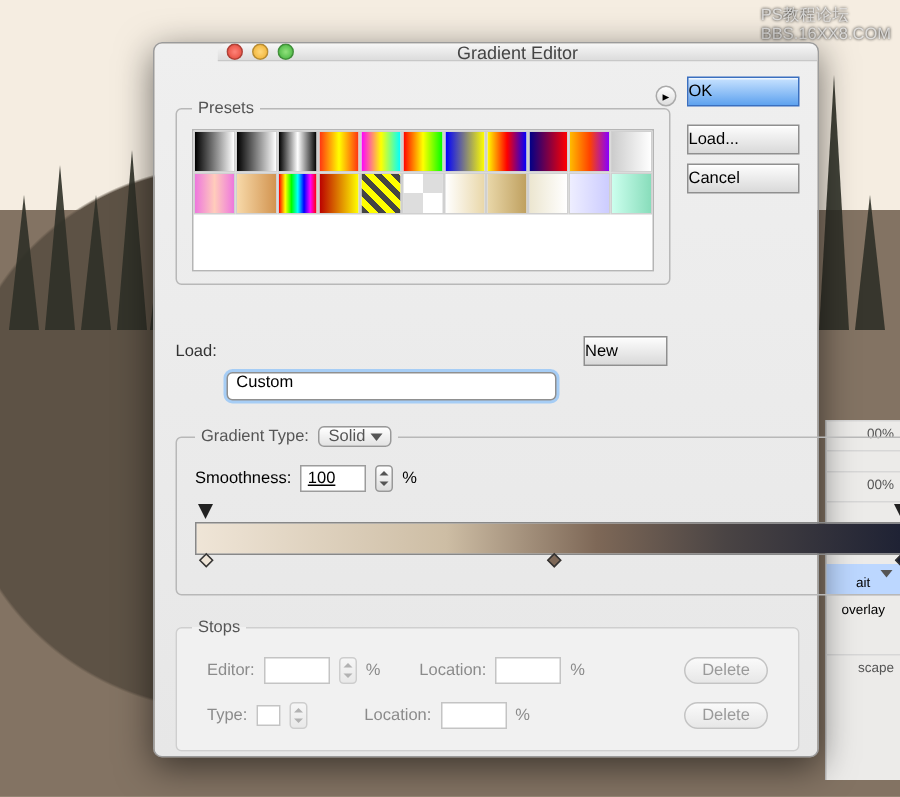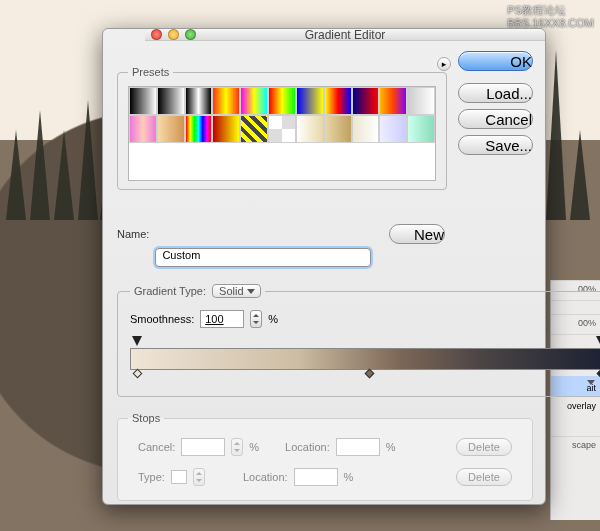--- a/index.html
+++ b/index.html
@@ -46,22 +46,22 @@
   .title { position: absolute; left: 0; right: 0; text-align: center; color: #444; font-size: 12px; }
 
   .body { position: relative; flex: 1; padding: 10px 12px 12px 14px; }
 
   fieldset { border: 1px solid #b8b8b8; border-radius: 4px; margin: 15px 0 10px 0; padding: 8px 10px; }
   legend { color: #555; padding: 0 4px; }
 
   
   .btncol { position: absolute; top: 10px; right: 12px; width: 75px; display: flex; flex-direction: column; gap: 6px; }
   .aqua {
-    height: 20px; border-radius: 10px; text-align: right; line-height: 19px;
-    font-size: 15px; color: #000;
+    height: 20px; border-radius: 0; text-align: left; line-height: 19px;
+    font-size: 11px; color: #000;
     border: 1px solid #8f8f8f;
     background: linear-gradient(#fdfdfd,#d9d9d9);
     box-shadow: inset 0 1px 0 #fff;
   }
   .aqua.primary {
     border-color: #3a6fbf;
     background: linear-gradient(#c9e3ff,#5ea2ef);
     box-shadow: inset 0 1px 0 #eef6ff;
   }
 
@@ -108,21 +108,21 @@
   .stops { width: 100%; background: #f1f1f1; border: 1px solid #cfcfcf; border-radius: 4px; }
   .stoprow { display:flex; align-items:center; gap:6px; padding: 6px 10px; color:#8b8b8b; }
   .stoprow .numbox { color:#bbb; border-color:#c4c4c4; }
   .stoprow .step2 { opacity:.4; }
   .del { width:56px; height:18px; border:1px solid #c4c4c4; border-radius:9px; background:linear-gradient(#fafafa,#e7e7e7); text-align:center; line-height:16px; color:#9a9a9a; }
   .swmini { width:16px;height:14px; border:1px solid #c4c4c4; background:#fff; }
 
   
   .side { position:absolute; right:0; top:280px; width:50px; height:240px; background:#ecebe9; border-left:1px solid #bdbdbd; }
   .side .cell { height:20px; border-top:1px solid #d7d7d7; font-size:9px; text-align:right; padding:3px 4px; color:#555;}
-  .side .sel { background:#bcd7ff; border-radius:0; border:none; padding:3px 4px; height:20px; font-size:9px; text-align:right; }
+  .side .sel { background:#bcd7ff; border-radius:0; border:none; padding:3px 4px; height:20px; font-size:9px; text-align:center; }
 </style>
 </head>
 <body>
 
 <div class="bg"></div>
 <div class="trees">
   <span style="left:6px"></span>
     <span style="left:30px;border-bottom-width:110px"></span>
   <span style="left:54px"></span>
     <span style="left:78px;border-bottom-width:120px"></span>
@@ -165,21 +165,20 @@
     </div>
     <div class="title">Gradient Editor</div>
   </div>
 
   <div class="body">
 
     <div class="btncol">
       <div class="aqua primary">OK</div>
       <div class="aqua" style="margin-top:6px">Load...</div>
       <div class="aqua">Cancel</div>
-      <div class="aqua">Save...</div>
     </div>
 
     <div class="flyout">▸</div>
 
     <fieldset class="presets">
       <legend>Presets</legend>
       <div class="swatch-grid" id="swatches">
           <div class="sw" style="background: linear-gradient(90deg, rgb(0, 0, 0), rgb(255, 255, 255));"></div>
           <div class="sw" style="background: linear-gradient(90deg, rgb(0, 0, 0), transparent);"></div>
           <div class="sw" style="background: linear-gradient(90deg, rgb(0, 0, 0), rgb(255, 255, 255), rgb(0, 0, 0));"></div>
@@ -199,21 +198,21 @@
           <div class="sw" style="background: repeating-conic-gradient(rgb(221, 221, 221) 0deg, rgb(221, 221, 221) 25%, rgb(255, 255, 255) 0deg, rgb(255, 255, 255) 50%);"></div>
           <div class="sw" style="background: linear-gradient(90deg, rgb(255, 255, 255), rgb(233, 215, 169));"></div>
           <div class="sw" style="background: linear-gradient(90deg, rgb(233, 215, 169), rgb(191, 160, 95));"></div>
           <div class="sw" style="background: linear-gradient(90deg, rgb(236, 230, 208), rgb(255, 255, 255));"></div>
           <div class="sw" style="background: linear-gradient(90deg, rgb(238, 238, 255), rgb(204, 204, 255));"></div>
           <div class="sw" style="background: linear-gradient(90deg, rgb(204, 255, 238), rgb(136, 221, 187));"></div>
         </div>
     </fieldset>
 
     <div class="namegrp">
-      <label>Name:</label>
+      <label>Load:</label>
       <div class="txt">Custom</div>
       <div style="width:6px"></div>
       <div class="aqua" style="width:56px;margin-left:auto">New</div>
     </div>
 
     <fieldset class="gtype">
       <legend>
         <span>Gradient Type:</span>&nbsp;
         <span class="sel">Solid</span>
       </legend>
@@ -241,21 +240,21 @@
           <div class="cstop">
               <div class="dia" style="background:#1c2033"></div>
             </div>
         </div>
       </div>
     </fieldset>
 
     <fieldset class="stops" style="width:416px">
       <legend style="color:#555">Stops</legend>
       <div class="stoprow">
-        <span>Cancel:</span>
+        <span>Editor:</span>
         <span class="numbox"></span>
         <span class="stepper step2"></span>
         <span>%</span>
         <span style="width:14px"></span>
         <span>Location:</span>
         <span class="numbox"></span>
         <span>%</span>
         <span style="flex:1"></span>
         <span class="del">Delete</span>
       </div>

